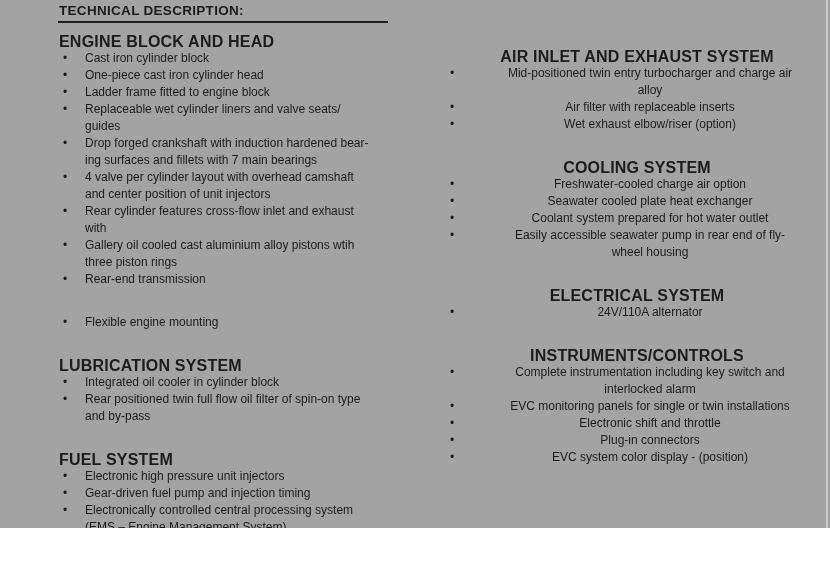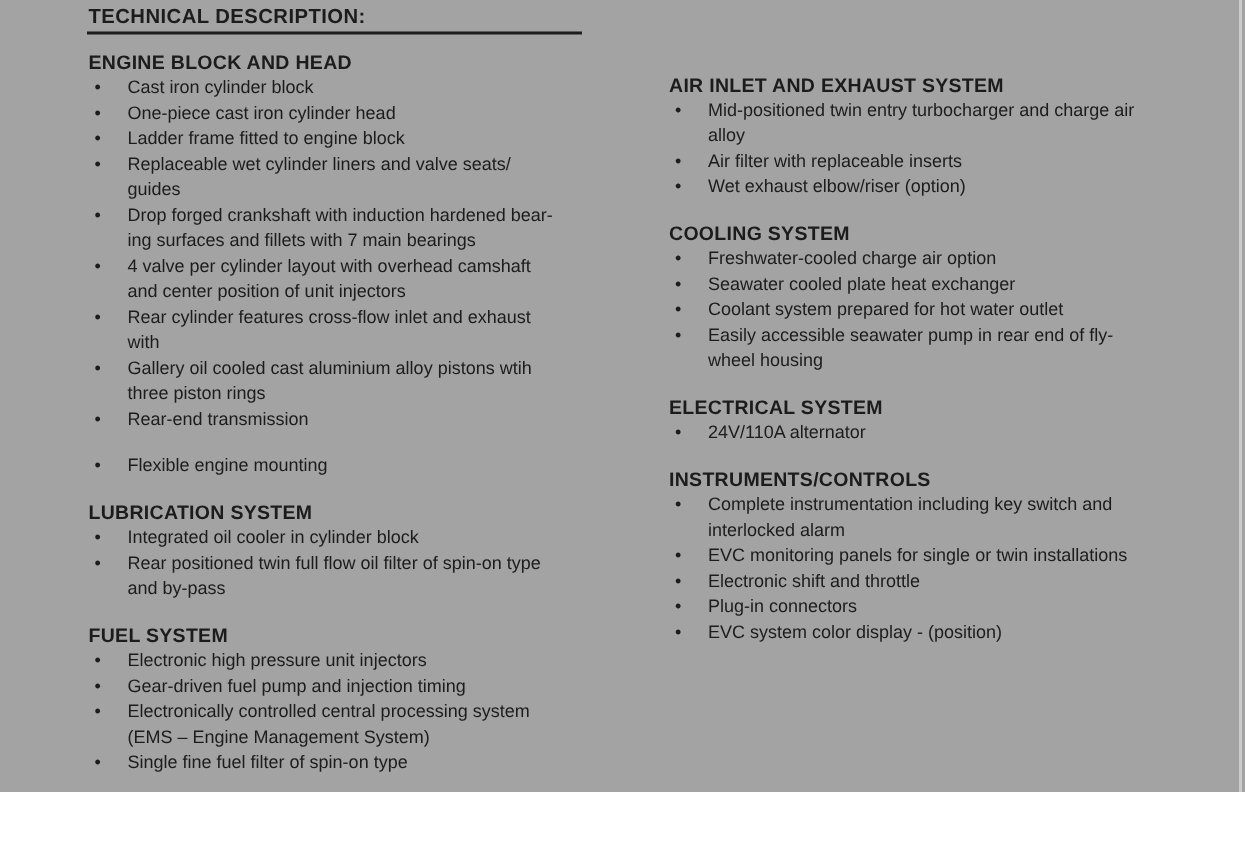--- a/index.html
+++ b/index.html
@@ -17,24 +17,24 @@
   }
   .doc-title{
     position:absolute;left:58px;top:2px;width:329px;
     border-bottom:2px solid #1d1d1d;
     padding:1px 0 3px 1px;
     font-size:13.5px;font-weight:bold;letter-spacing:.3px;
     white-space:nowrap;
   }
   .col{position:absolute;}
   #col-left{left:59px;top:33px;width:382px;}
-  #col-right{left:446px;top:48px;width:382px;}
-  .section:not(:first-child){margin-top:14px;}
+  #col-right{left:446px;top:48px;width:382px;text-align:center;}
+  .section:not(:first-child){margin-top:26px;}
   .section-heading{
-    margin:0;font-size:13px;font-weight:bold;line-height:17px;
+    margin:0;font-size:16px;font-weight:bold;line-height:17px;
     letter-spacing:.2px;white-space:nowrap;
   }
   .bullet-item{margin:0;}
   .line{
     position:relative;line-height:17px;font-size:12px;
     padding-left:26px;white-space:nowrap;
   }
   .bullet{
     position:absolute;left:4px;top:0;font-size:12px;
   }

